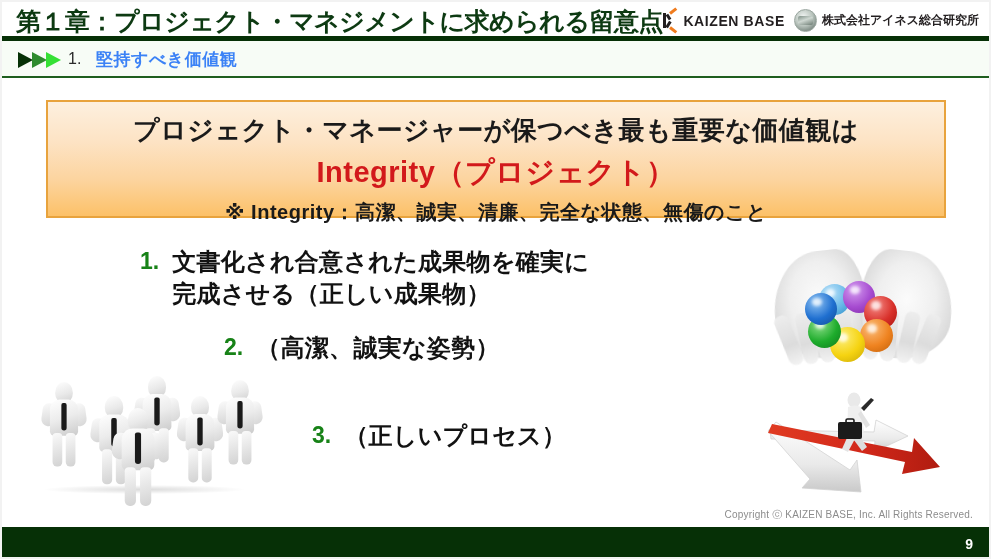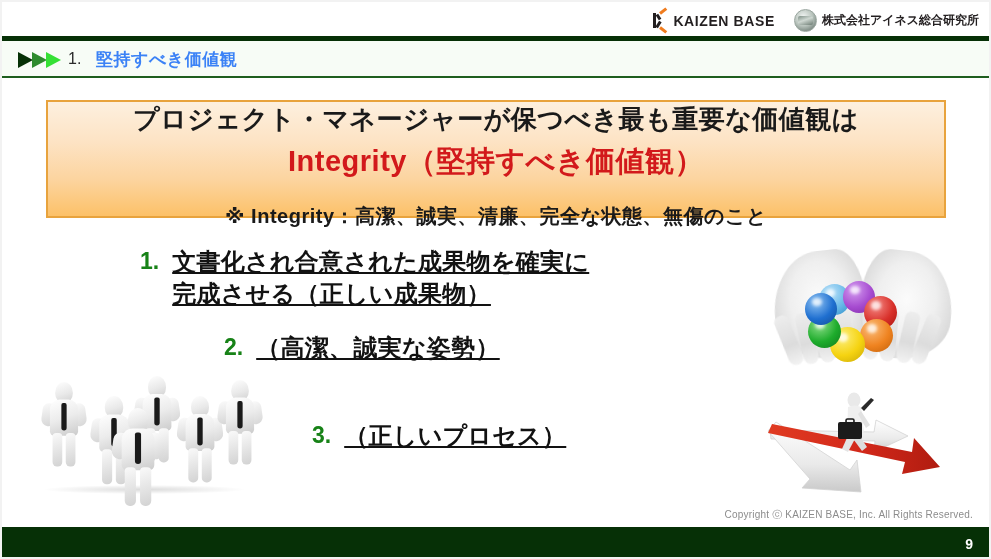--- a/index.html
+++ b/index.html
@@ -8,21 +8,21 @@
 
   
   .frame{position:absolute;left:0;top:0;width:991px;height:559px;box-sizing:border-box;border:2px solid #f2f2f2;pointer-events:none;}
 
   
   .header{position:absolute;left:2px;top:2px;width:987px;height:34px;background:#ffffff;}
   .header-title{position:absolute;left:14px;top:3px;font-size:25px;font-weight:bold;color:#0d3a12;letter-spacing:-0.5px;white-space:nowrap;}
   .header-rule{position:absolute;left:2px;top:36px;width:987px;height:5px;background:#063006;}
 
   
-  .brand{position:absolute;right:10px;top:7px;display:flex;align-items:center;gap:19px;}
+  .brand{position:absolute;right:10px;top:7px;display:flex;align-items:center;gap:9px;}
   .kb-logo{display:flex;align-items:center;gap:4px;}
   .kb-mark{position:relative;width:17px;height:17px;}
   .kb-mark .bar{position:absolute;background:#231f20;}
   .kb-mark .b1{left:1px;top:1px;width:3px;height:15px;}
   .kb-mark .b2{left:5px;top:2px;width:3px;height:6px;transform:rotate(-32deg);transform-origin:50% 50%;}
   .kb-mark .b3{left:5px;top:9px;width:3px;height:7px;transform:rotate(32deg);transform-origin:50% 50%;}
   .kb-mark .o1{position:absolute;left:8px;top:0px;width:8px;height:3px;background:#f07c1e;transform:rotate(-38deg);transform-origin:0 50%;}
   .kb-mark .o2{position:absolute;left:8px;top:14px;width:8px;height:3px;background:#f07c1e;transform:rotate(38deg);transform-origin:0 50%;}
   .kb-text{font-size:14px;font-weight:bold;color:#231f20;letter-spacing:0.6px;line-height:1;}
   .ines-logo{display:flex;align-items:center;gap:5px;}
@@ -41,28 +41,28 @@
   .tri2{left:14px;border-left:15px solid #2e8b2e;}
   .tri3{left:28px;border-left:15px solid #35e035;}
   .sub-num{position:absolute;left:66px;top:9px;font-size:16px;color:#2b2b2b;font-weight:normal;}
   .sub-text{position:absolute;left:94px;top:7px;font-size:17px;font-weight:bold;color:#3b82f6;letter-spacing:0.5px;}
 
   
   .callout{position:absolute;left:46px;top:100px;width:900px;height:118px;box-sizing:border-box;
            border:2px solid #e8a33d;
            background:linear-gradient(180deg,#fdf0df 0%,#fde3c4 35%,#fcd49f 68%,#fcc168 100%);
            text-align:center;}
-  .callout-l1{font-size:26px;font-weight:bold;color:#1a1a1a;letter-spacing:0.5px;}
+  .callout-l1{margin-top:11px;font-size:26px;font-weight:bold;color:#1a1a1a;letter-spacing:0.5px;}
   .callout-l2{margin-top:5px;font-size:29px;font-weight:bold;color:#d2191b;letter-spacing:0.5px;}
-  .callout-l3{margin-top:21px;font-size:20px;font-weight:bold;color:#1a1a1a;letter-spacing:0.5px;}
+  .callout-l3{margin-top:6px;font-size:20px;font-weight:bold;color:#1a1a1a;letter-spacing:0.5px;}
 
   
   .point{position:absolute;display:flex;align-items:flex-start;}
   .pt-num{font-size:23px;font-weight:bold;color:#178217;margin-right:13px;line-height:1.33;}
-  .pt-body{font-size:24px;font-weight:bold;color:#121212;line-height:1.33;letter-spacing:0.3px;text-decoration:underline;}
+  .pt-body{font-size:24px;font-weight:bold;color:#121212;line-height:1.33;letter-spacing:0.3px;}
   .p1{left:140px;top:246px;}
   .p2{left:224px;top:332px;}
   .p3{left:312px;top:420px;}
 
   
   .art-hands{position:absolute;left:772px;top:243px;width:185px;height:118px;}
   .hand{position:absolute;top:8px;width:92px;height:108px;
         background:radial-gradient(ellipse at 50% 45%,#fbfbfb 0%,#efefef 45%,#dadada 75%,#f7f7f7 100%);
         filter:blur(0.6px);}
   .hand.l{left:2px;border-radius:55% 30% 45% 60%/62% 48% 52% 40%;transform:rotate(-6deg);}
@@ -111,20 +111,21 @@
   .copyright{position:absolute;right:18px;top:508px;font-size:10px;color:#8c8c8c;letter-spacing:0.2px;white-space:nowrap;}
   .footer{position:absolute;left:2px;top:527px;width:987px;height:30px;background:#063006;}
   .pagenum{position:absolute;right:18px;top:536px;font-size:14px;font-weight:bold;color:#ffffff;}
 </style>
 </head>
 <body>
 
 <div class="slide">
 
   <div class="header">
+    <div class="header-title">第１章：プロジェクト・マネジメントに求められる留意点</div>
 
     <div class="brand">
       <div class="kb-logo">
         <div class="kb-mark">
           <span class="bar b1"></span>
             <span class="bar b2"></span>
             <span class="bar b3"></span>
           <span class="o1"></span>
             <span class="o2"></span>
         </div>
@@ -143,21 +144,21 @@
       <span class="tri tri1"></span>
         <span class="tri tri2"></span>
         <span class="tri tri3"></span>
     </div>
     <div class="sub-num">1.</div>
     <div class="sub-text">堅持すべき価値観</div>
   </div>
 
   <div class="callout">
     <div class="callout-l1">プロジェクト・マネージャーが保つべき最も重要な価値観は</div>
-    <div class="callout-l2">Integrity（堅持すべき価値観）</div>
+    <div class="callout-l2">Integrity（プロジェクト）</div>
     <div class="callout-l3">※ Integrity：高潔、誠実、清廉、完全な状態、無傷のこと</div>
   </div>
 
   <div class="point p1">
     <div class="pt-num">1.</div>
     <div class="pt-body">
       <div>文書化され合意された成果物を確実に</div>
       <div>完成させる（正しい成果物）</div>
     </div>
   </div>

